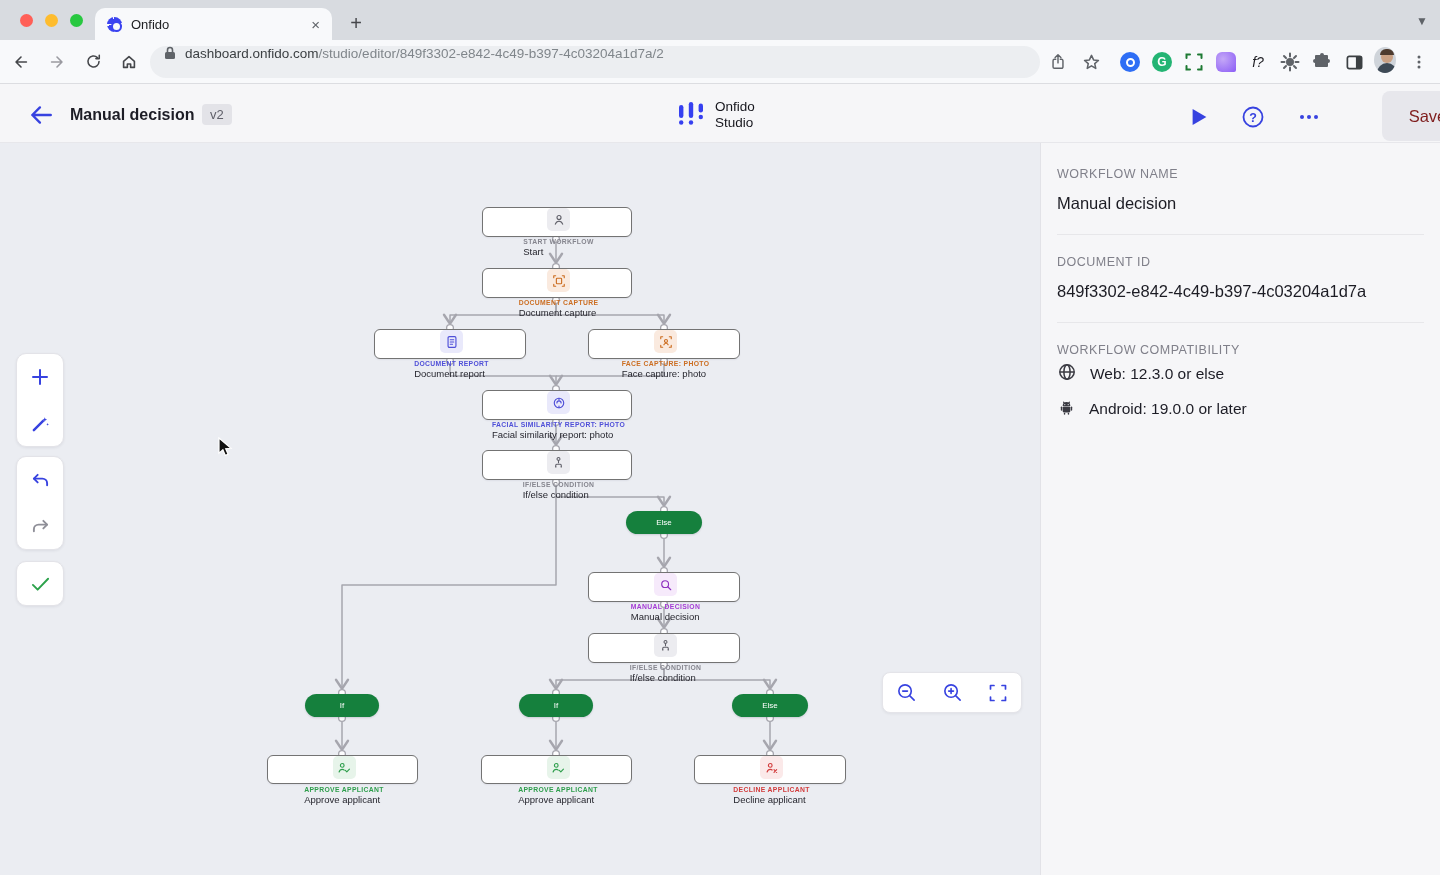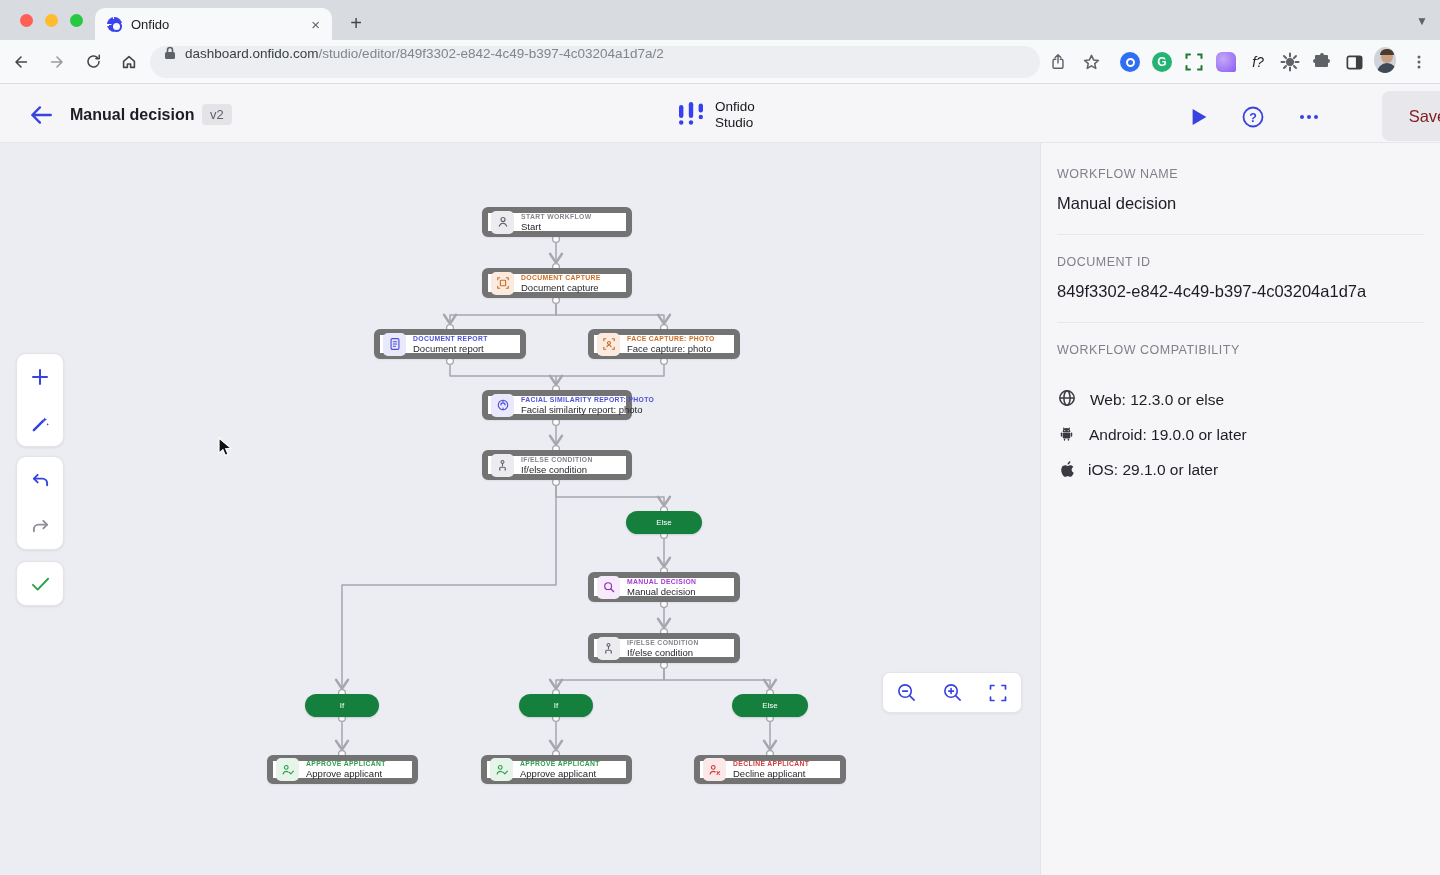--- a/index.html
+++ b/index.html
@@ -46,22 +46,22 @@
   .logo { position:absolute; left:678px; top:99px; display:flex; align-items:center; gap:11px; }
   .logo-text { font-size:13.5px; line-height:1.2; color:#16161d; font-weight:500; }
   .hdr-ic { position:absolute; top:104px; width:26px; height:26px; display:flex; align-items:center; justify-content:center; color:#3742e0; }
   .save-btn { position:absolute; left:1342px; top:91px; width:91px; height:50px; background:#e7e7ec;
     color:#7f1d1d; border:none; border-radius:8px; font-size:16.5px; font-family:inherit;margin-left:40px; }
 
   
   .canvas { position:absolute; left:0; top:143px; width:1041px; height:732px; background:#ebedf2;
     border-right:1px solid #e2e2e7; }
   .edges { position:absolute; left:0; top:0; }
-  .wf-node { position:absolute; background:#fff; border:6px solid #737373; border-radius:6px;
-    box-shadow:0 1px 2px rgba(25,25,60,.06); display:flex; align-items:center; gap:7px; padding-left:3px; }
+  .wf-node { position:absolute; background:#fff; border:1px solid #737373; border-radius:6px;
+    box-shadow:0 1px 2px rgba(25,25,60,.06); display:flex; align-items:center; gap:7px; padding-left:3px;flex-direction:column; }
   .tile { width:23px; height:23px; border-radius:5px; display:flex; align-items:center; justify-content:center; flex:none; }
   .tile svg { stroke:currentColor; fill:none; stroke-width:1.3; stroke-linecap:round; stroke-linejoin:round; }
   .txt { display:flex; flex-direction:column; gap:1px; min-width:0; }
   .lab { font-size:6.8px; font-weight:700; letter-spacing:.35px; text-transform:uppercase; white-space:nowrap; }
   .ttl { font-size:9.5px; color:#26262e; font-weight:500; white-space:nowrap; }
   .pill { position:absolute; background:#15803d; border-radius:12px; color:#fff; font-size:8px;
     display:flex; align-items:center; justify-content:center; box-shadow:0 1px 2px rgba(25,25,60,.15); }
 
   
   .tool-card { position:absolute; background:#fff; border:1px solid #e3e3e8; border-radius:10px;
@@ -497,21 +497,21 @@
   <path d="M1 1l0 15.2 3.9-3.4 2.4 5.6 2.8-1.2-2.4-5.5 5.3-.4z" fill="#111" stroke="#fff" stroke-width="1.2"></path>
   </svg>
 
 <div class="sidebar">
   <div class="side-label">WORKFLOW NAME</div>
   <div class="side-value">Manual decision</div>
   <div class="divider"></div>
   <div class="side-label">DOCUMENT ID</div>
   <div class="side-value">849f3302-e842-4c49-b397-4c03204a1d7a</div>
   <div class="divider"></div>
-  <div class="side-label" style="margin-bottom:32px">WORKFLOW COMPATIBILITY</div>
+  <div class="side-label" style="margin-bottom:6px">WORKFLOW COMPATIBILITY</div>
   <div id="compat-rows">
       <div class="compat-row">
         <span><svg width="20" height="20" viewBox="0 0 20 20" fill="none" stroke="#3a3a42" stroke-width="1.5">
             <circle cx="10" cy="10" r="7.2"></circle>
             <ellipse cx="10" cy="10" rx="3.1" ry="7.2"></ellipse>
             <path d="M2.8 10h14.4"></path>
           </svg></span>
         <span class="compat-text">Web: 12.3.0 or else</span>
       </div>
       <div class="compat-row">
@@ -523,21 +523,14 @@
               <rect x="14.5" y="8.9" width="1.5" height="4.6" rx=".75"></rect>
               <rect x="7.2" y="15.4" width="1.5" height="2.1" rx=".75"></rect>
               <rect x="11.3" y="15.4" width="1.5" height="2.1" rx=".75"></rect>
             </g>
             <path d="M6.9 4.4l1 1.4 M13.1 4.4l-1 1.4" stroke="#3a3a42" stroke-width="1.2" stroke-linecap="round"></path>
             <circle cx="8.2" cy="6.9" r=".6" fill="#f6f6f8"></circle>
             <circle cx="11.8" cy="6.9" r=".6" fill="#f6f6f8"></circle>
           </svg></span>
         <span class="compat-text">Android: 19.0.0 or later</span>
       </div>
-      <div class="compat-row">
-        <span><svg width="18" height="19" viewBox="0 0 17 18" fill="#3a3a42">
-            <path d="M13.8 10.3c0-1.8 1.5-2.7 1.6-2.8-.9-1.3-2.2-1.4-2.7-1.5-1.1-.1-2.2.7-2.7.7-.6 0-1.5-.7-2.4-.7-1.2 0-2.4.7-3 1.8-1.3 2.2-.3 5.5.9 7.3.6.9 1.3 1.9 2.3 1.8.9 0 1.3-.6 2.4-.6s1.4.6 2.4.6 1.6-.9 2.2-1.8c.7-1 1-2 1-2.1-.1 0-2-.8-2-2.7z"></path>
-            <path d="M11.9 4.3c.5-.6.8-1.4.7-2.2-.7 0-1.5.5-2 1.1-.4.5-.8 1.3-.7 2.1.8.1 1.5-.4 2-1z"></path>
-          </svg></span>
-        <span class="compat-text">iOS: 29.1.0 or later</span>
-      </div>
     </div>
 </div>
 
 </body></html>

